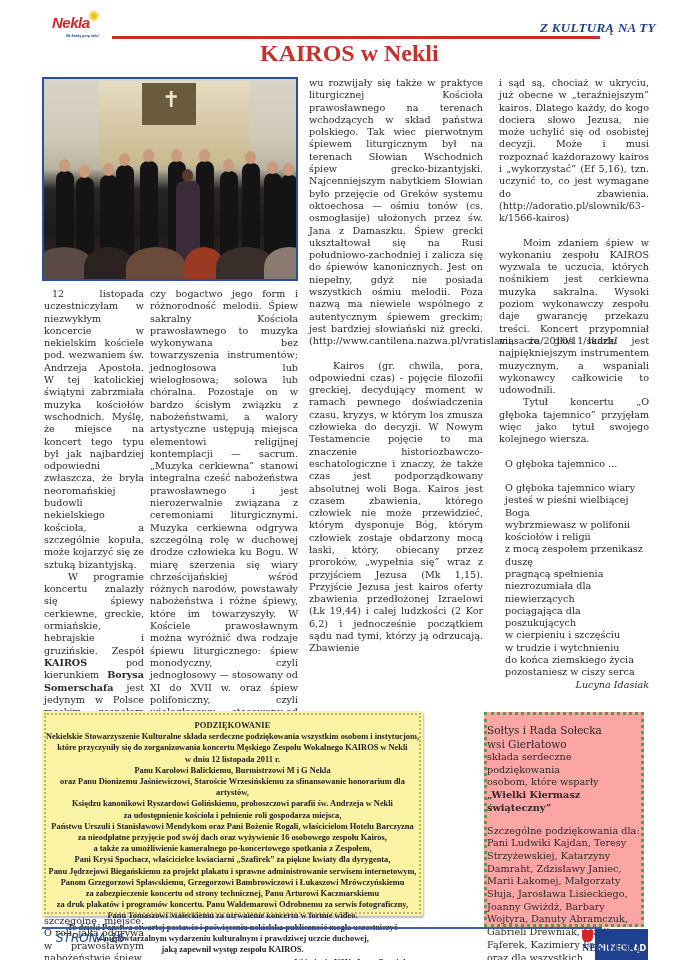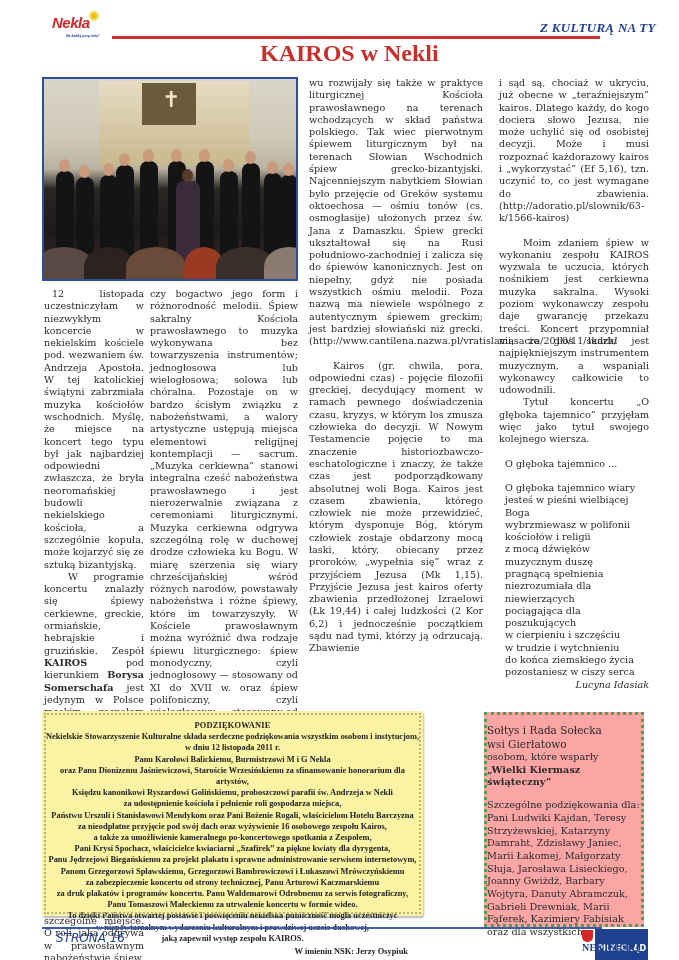--- a/index.html
+++ b/index.html
@@ -139,35 +139,36 @@
   <div class="gap"></div>
   <p class="ind">Moim zdaniem śpiew w wykonaniu zespołu KAIROS wyzwala te uczucia, których nośnikiem jest cerkiewna muzyka sakralna. Wysoki poziom wykonawczy zespołu daje gwarancję przekazu treści. Koncert przypomniał mi, że głos ludzki jest najpiękniejszym instrumentem muzycznym, a wspaniali wykonawcy całkowicie to udowodnili.</p>
   <p class="ind">Tytuł koncertu „O głęboka tajemnico” przyjęłam więc jako tytuł swojego kolejnego wiersza.</p>
   <div class="gap"></div>
   <div class="poem">
     <p>O głęboka tajemnico ...</p>
     <div class="gap"></div>
     <p>O głęboka tajemnico wiary</p>
     <p>jesteś w pieśni wielbiącej Boga</p>
     <p>wybrzmiewasz w polifonii kościołów i religii</p>
-    <p>z mocą dźwięków muzycznym duszę</p>
+    <p>z mocą zespołem przenikasz duszę</p>
     <p>pragnącą spełnienia</p>
     <p>niezrozumiała dla niewierzących</p>
     <p>pociągająca dla poszukujących</p>
     <p>w cierpieniu i szczęściu</p>
     <p>w trudzie i wytchnieniu</p>
     <p>do końca ziemskiego życia</p>
     <p>pozostaniesz w ciszy serca</p>
   </div>
   <p class="author">Lucyna Idasiak</p>
 </div>
 
 <div class="abs ybox">
   <div class="head2">PODZIĘKOWANIE</div>
   <div>Nekielskie Stowarzyszenie Kulturalne składa serdeczne podziękowania wszystkim osobom i instytucjom,</div>
+  <div>które przyczyniły się do zorganizowania koncertu Męskiego Zespołu Wokalnego KAIROS w Nekli</div>
   <div>w dniu 12 listopada 2011 r.</div>
   <div>Panu Karolowi Balickiemu, Burmistrzowi M i G Nekla</div>
   <div>oraz Panu Dionizemu Jaśniewiczowi, Staroście Wrzesińskiemu za sfinansowanie honorarium dla artystów,</div>
   <div>Księdzu kanonikowi Ryszardowi Golińskiemu, proboszczowi parafii św. Andrzeja w Nekli</div>
   <div>za udostępnienie kościoła i pełnienie roli gospodarza miejsca,</div>
   <div>Państwu Urszuli i Stanisławowi Mendykom oraz Pani Bożenie Rogali, właścicielom Hotelu Barczyzna</div>
   <div>za nieodpłatne przyjęcie pod swój dach oraz wyżywienie 16 osobowego zespołu Kairos,</div>
   <div>a także za umożliwienie kameralnego po-koncertowego spotkania z Zespołem,</div>
   <div>Pani Krysi Spochacz, właścicielce kwiaciarni „Szafirek” za piękne kwiaty dla dyrygenta,</div>
   <div>Panu Jędrzejowi Biegańskiemu za projekt plakatu i sprawne administrowanie serwisem internetowym,</div>
@@ -177,20 +178,21 @@
   <div>Panu Tomaszowi Małeckiemu za utrwalenie koncertu w formie wideo.</div>
   <div>To dzięki Państwa otwartej postawie i poświęceniu nekielska publiczność mogła uczestniczyć</div>
   <div>w niepowtarzalnym wydarzeniu kulturalnym i prawdziwej uczcie duchowej,</div>
   <div>jaką zapewnił występ zespołu KAIROS.</div>
   <div class="sig">W imieniu NSK: Jerzy Osypiuk</div>
 </div>
 
 <div class="abs gbox">
   <div class="big">Sołtys i Rada Sołecka</div>
   <div class="big">wsi Gierłatowo</div>
+  <div>składa serdeczne podziękowania</div>
   <div>osobom, które wsparły</div>
   <div class="bold">„Wielki Kiermasz świąteczny”</div>
   <div style="height:10px"></div>
   <div>Szczególne podziękowania dla:</div>
   <div>Pani Ludwiki Kajdan, Teresy</div>
   <div>Strzyżewskiej, Katarzyny</div>
   <div>Damraht, Zdzisławy Janiec,</div>
   <div>Marii Łakomej, Małgorzaty</div>
   <div>Słuja, Jarosława Lisieckiego,</div>
   <div>Joanny Gwiżdż, Barbary</div>

